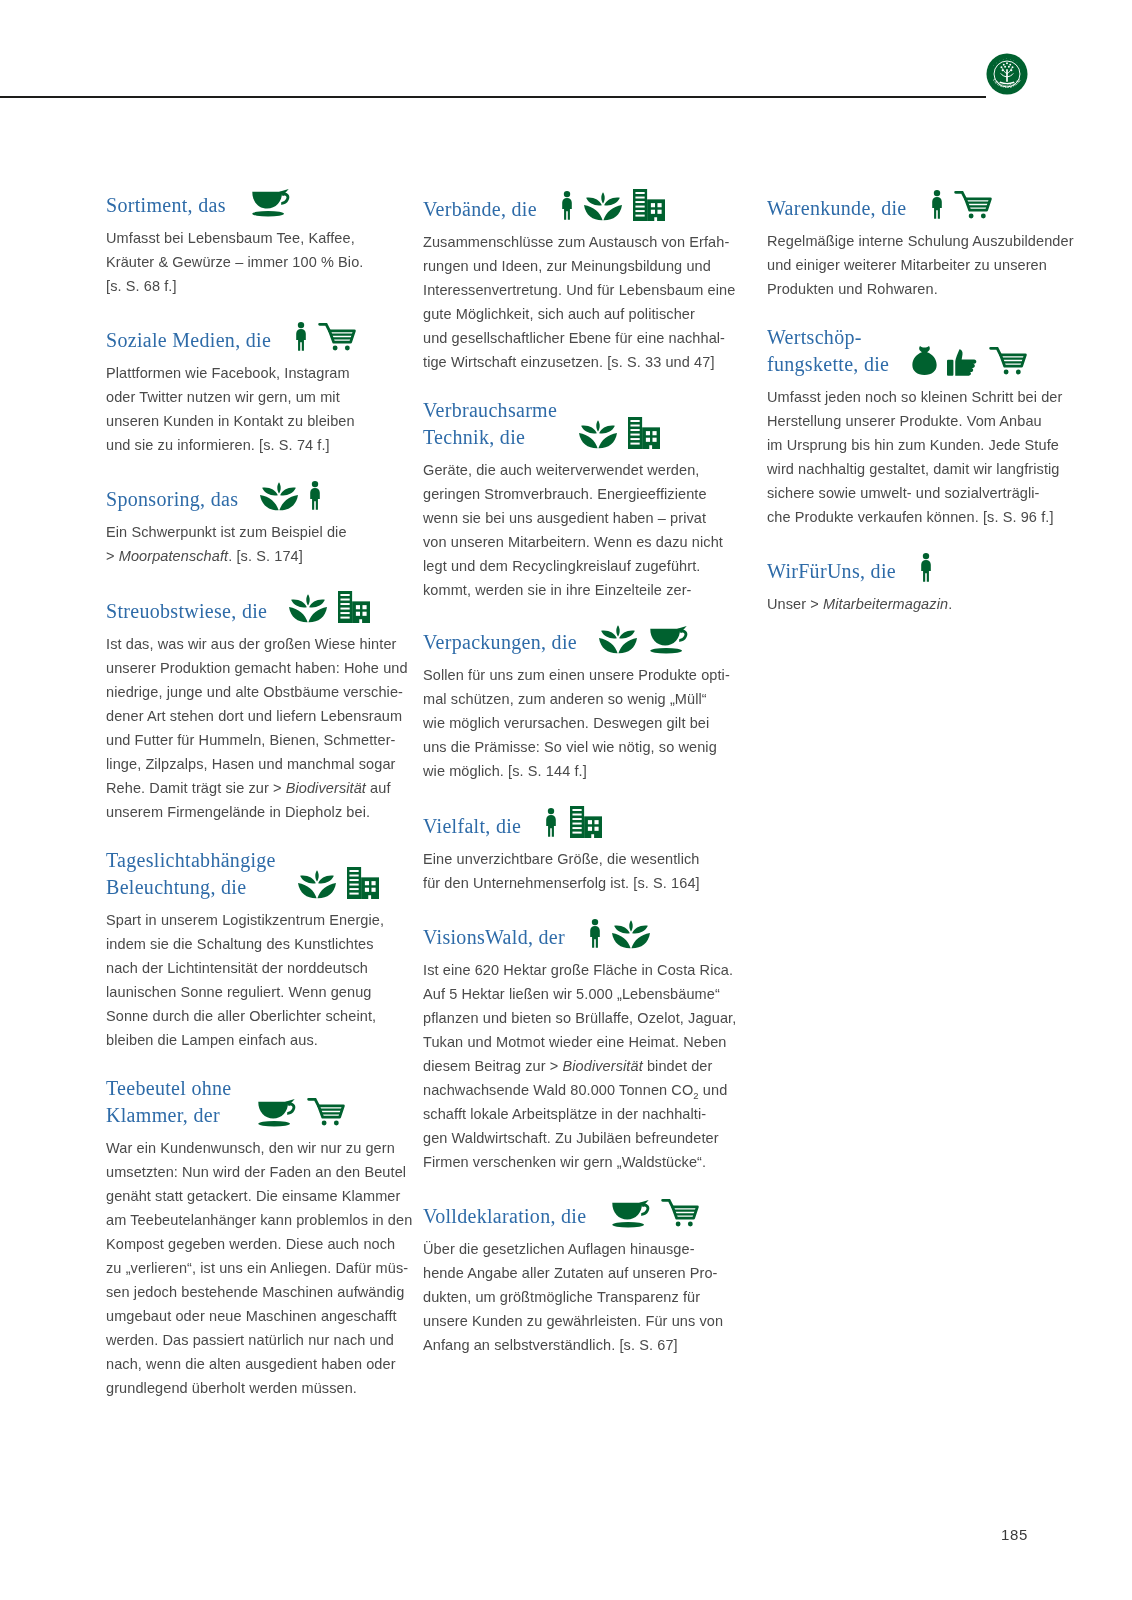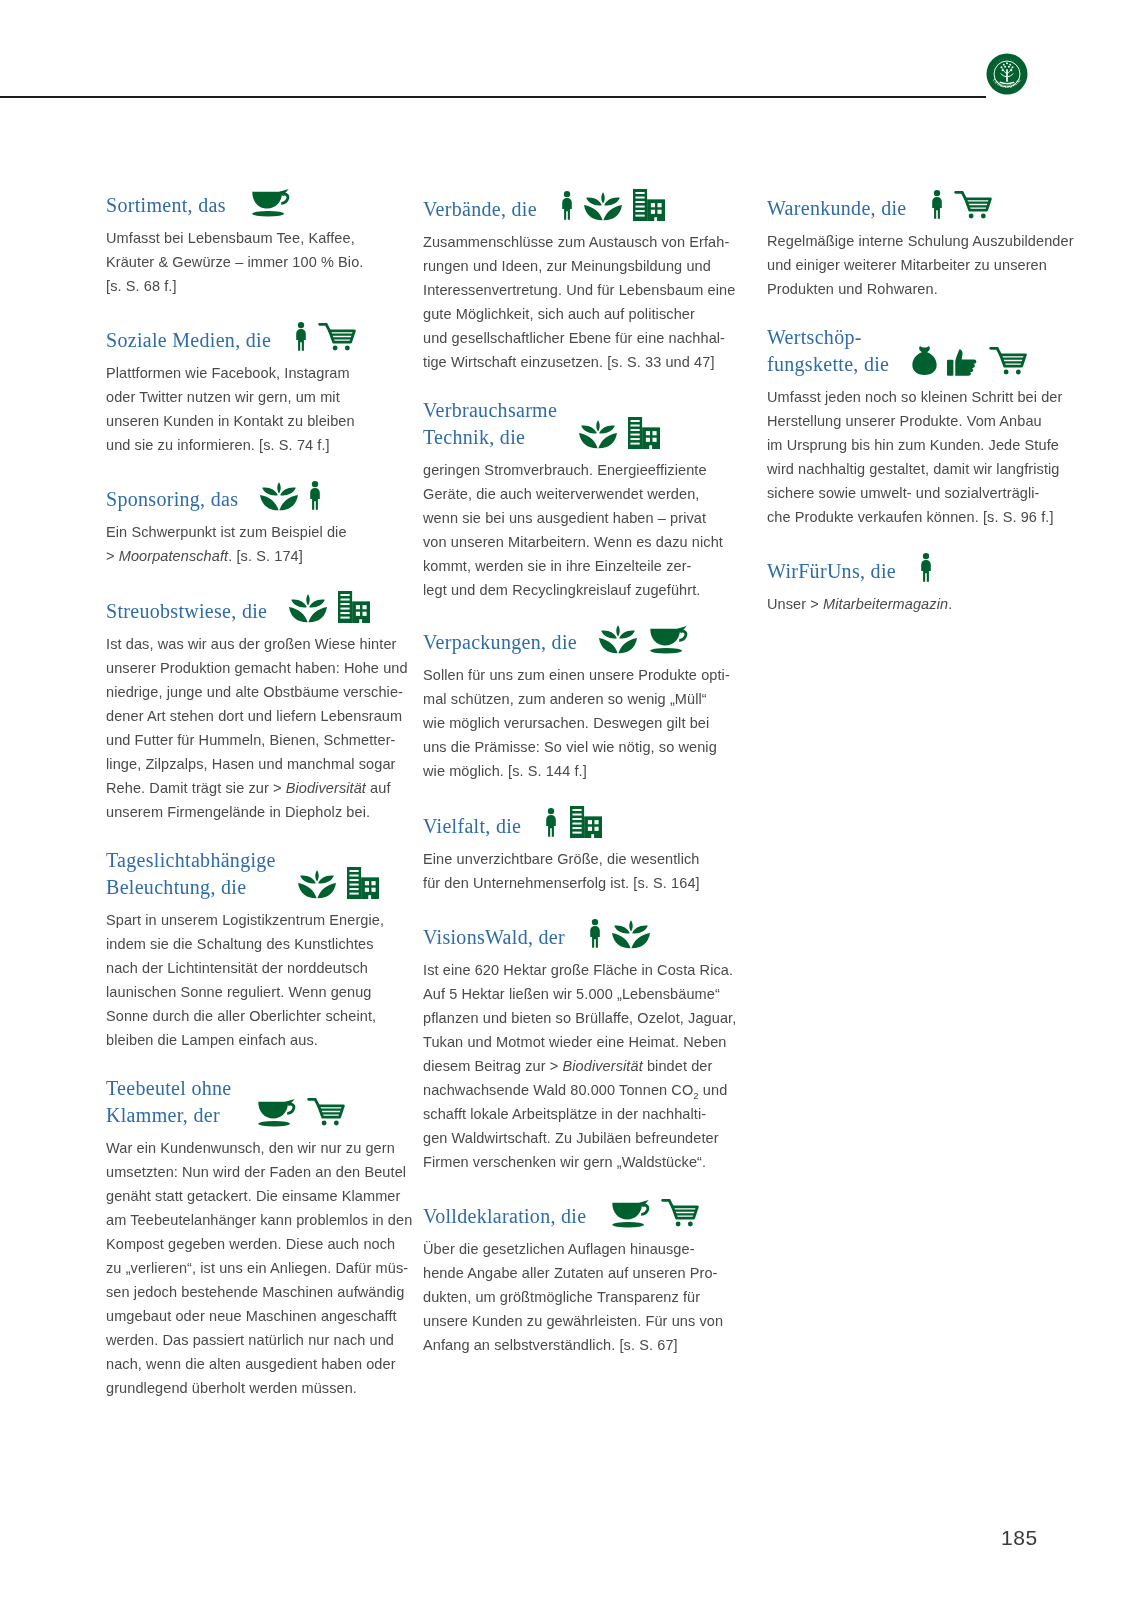--- a/index.html
+++ b/index.html
@@ -15,21 +15,21 @@
   .col-3{left:767px}
   .entry{margin:0 0 23px 0}
   .entry-head{display:flex;align-items:flex-end;column-gap:22px;margin:0 0 7px 0}
   .term{margin:0;font:400 20px/27px "Liberation Serif",serif;color:var(--blue);letter-spacing:.3px}
   .icons{display:flex;align-items:flex-end;gap:9px;padding-bottom:2px}
   .icon{display:block;color:var(--green);line-height:0}
   .body{margin:0;font-size:14.5px;line-height:24px;color:var(--body);letter-spacing:.1px}
   .ln,.tln{display:block;white-space:nowrap}
   .body em{}
   .body sub{font-size:9.5px;line-height:0}
-  .page-number{position:absolute;left:1001px;top:1526px;font-size:21px;color:#3a3a3a;letter-spacing:.6px}
+  .page-number{position:absolute;left:1001px;top:1526px;font-size:15px;color:#3a3a3a;letter-spacing:.6px}
 </style>
 </head>
 <body>
 
 <div class="page" style="--green: #00612f; --blue: #2e6ba8; --body: #4a4a4a; --rule: #1d1d1b;">
 
   <div class="top-rule"></div>
 
   <div class="logo">
     <svg width="42" height="42" viewBox="0 0 44 44">
@@ -336,26 +336,26 @@
                   <rect x="21" y="15" width="4.4" height="4.4"></rect>
                   <rect x="28" y="15" width="4.4" height="4.4"></rect>
                   <rect x="21" y="22" width="4.4" height="4.4"></rect>
                   <rect x="28" y="22" width="4.4" height="4.4"></rect>
                   <rect x="24.6" y="30" width="3" height="4"></rect>
                 </g>
               </svg></span>
           </div>
         </div>
         <p class="body">
+          <span class="ln">Geräte, die auch weiterverwendet werden,</span>
           <span class="ln">geringen Stromverbrauch. Energieeffiziente</span>
-          <span class="ln">Geräte, die auch weiterverwendet werden,</span>
           <span class="ln">wenn sie bei uns ausgedient haben – privat</span>
           <span class="ln">von unseren Mitarbeitern. Wenn es dazu nicht</span>
+          <span class="ln">legt und dem Recyclingkreislauf zugeführt.</span>
           <span class="ln">kommt, werden sie in ihre Einzelteile zer-</span>
-          <span class="ln">legt und dem Recyclingkreislauf zugeführt.</span>
         </p>
       </div>
       <div class="entry">
         <div class="entry-head">
           <h3 class="term">
             <span class="tln">Verpackungen, die</span>
           </h3>
           <div class="icons">
             <span class="icon"><svg width="38" height="29" viewBox="0 0 40 30">
                 <path fill="currentColor" d="M20 0c2.4 3.4 2.4 8.2 0 11.8C17.6 8.2 17.6 3.4 20 0Z"></path>

